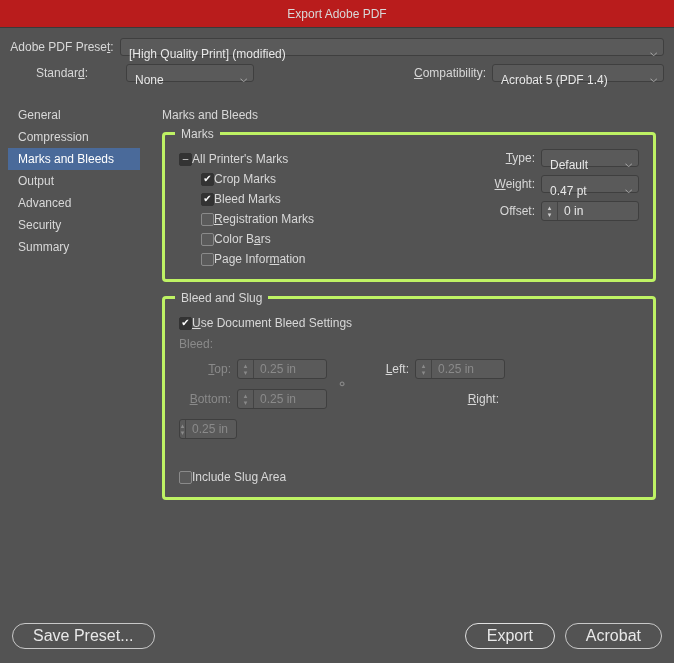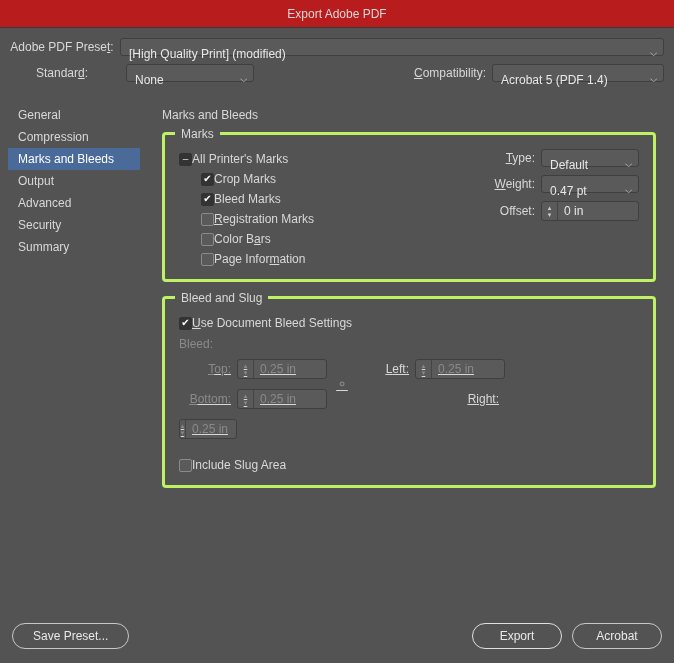--- a/index.html
+++ b/index.html
@@ -165,21 +165,20 @@
     min-width: 50px;
     color: #e8e8e8;
   }
   .stepper.disabled .val, .stepper.disabled .arrows { color:#8a8a8a; }
   .bleed-grid {
     display: grid;
     grid-template-columns: 58px 90px 30px 58px 90px;
     row-gap: 10px;
     align-items: center;
     margin-top: 8px;
-    text-decoration: underline;
   }
   .bleed-lbl { text-align: right; padding-right:6px; color:#8a8a8a;}
   .bleed-lbl.active { color:#d8d8d8;}
   .link-col {
     grid-row: span 2;
     display:flex; align-items:center; justify-content:center;
     color:#8a8a8a;
     font-size:14px;
   }
   .dim { color:#8a8a8a; }
@@ -191,21 +190,21 @@
     display: flex;
     align-items: center;
   }
   .btn {
     border: 1px solid #c8c8c8;
     border-radius: 14px;
     background: transparent;
     color: #e8e8e8;
     height: 26px;
     padding: 0 20px;
-    font-size: 12px;
+    font-size: 16px;
     cursor: default;
     display:inline-flex; align-items:center; justify-content:center;
     min-width: 90px;
   }
   .btn.primary { border-color:#e0e0e0;}
   .footer .spacer { flex:1; }
   .footer .btn + .btn { margin-left: 10px; }
 </style>
 </head>
 <body>
@@ -347,21 +346,21 @@
         <div></div>
         <div class="bleed-lbl active"><span class="u">R</span><span>ight:</span></div>
         <div class="stepper disabled">
           <div class="arrows">
               <span>▴</span>
               <span>▾</span>
             </div>
           <div class="val">0.25 in</div>
         </div>
       </div>
-      <div class="check-row" style="margin-top:16px;">
+      <div class="check-row" style="margin-top:28px;">
         <span class="cb"></span>
         <span><span>Include Slu</span><span class="u">g</span><span> Area</span></span>
       </div>
     </div>
   </div>
 </div>
 
 <div class="footer">
   <div class="btn">Save Preset...</div>
   <div class="spacer"></div>

